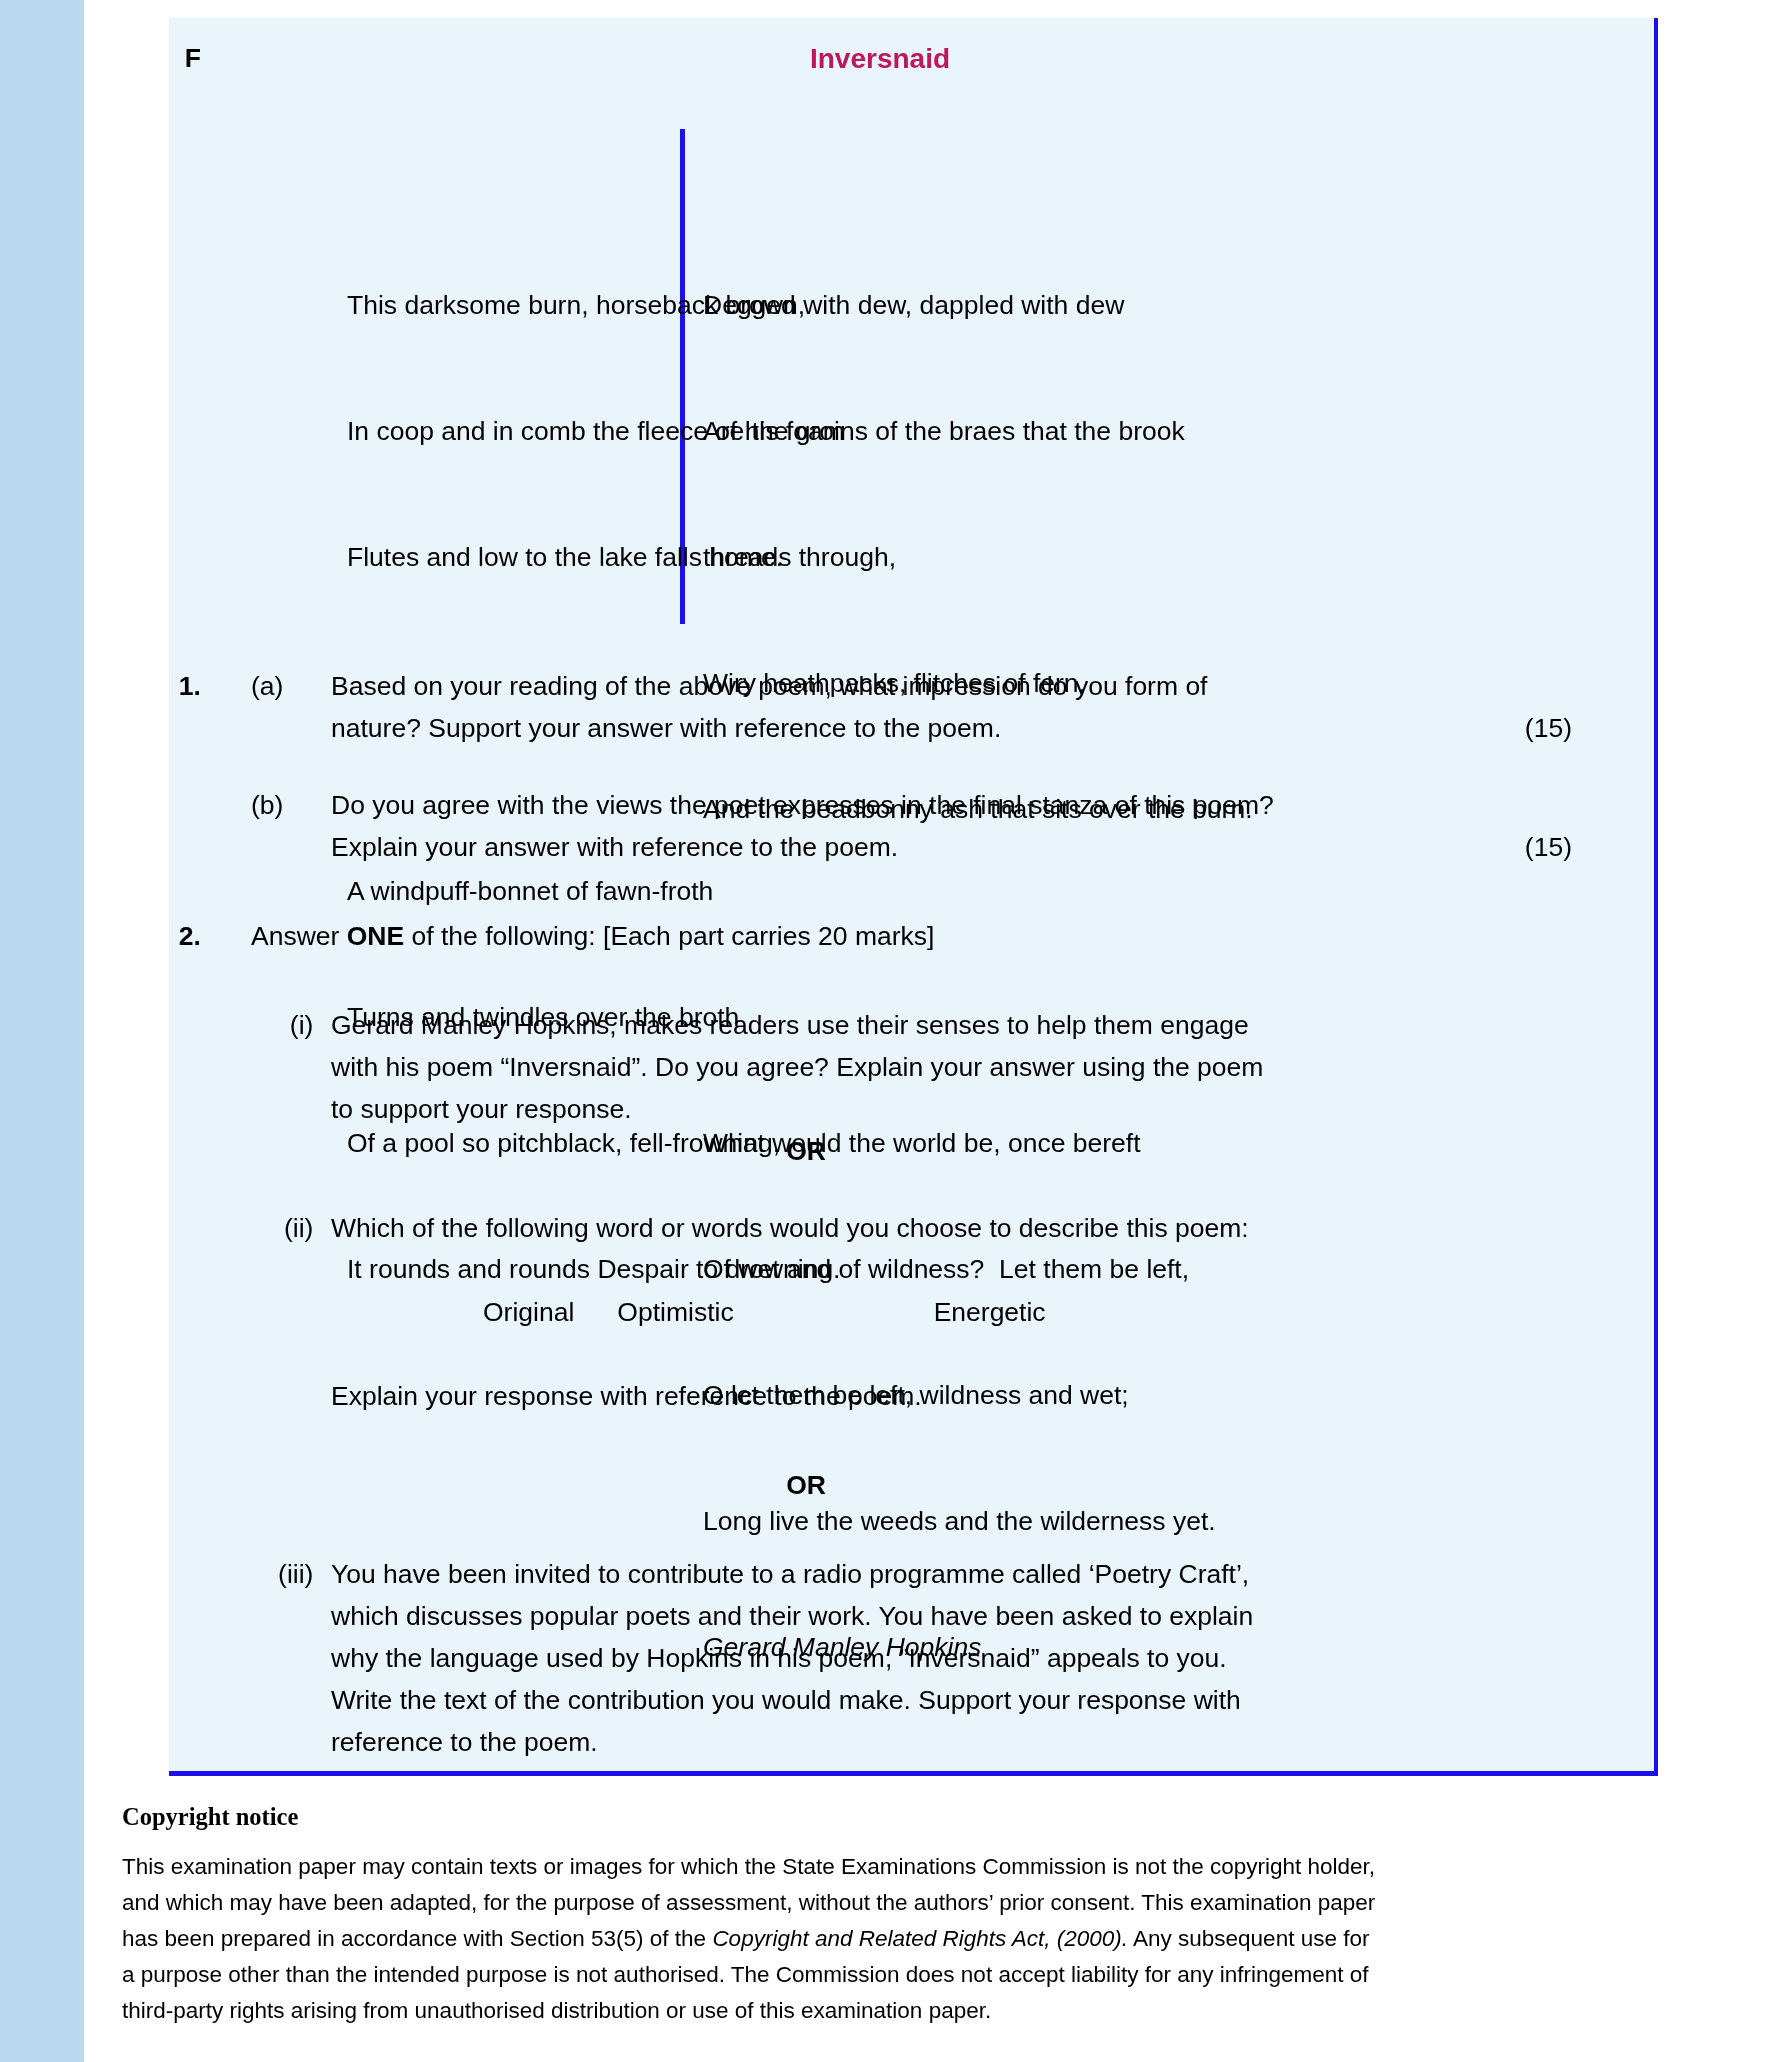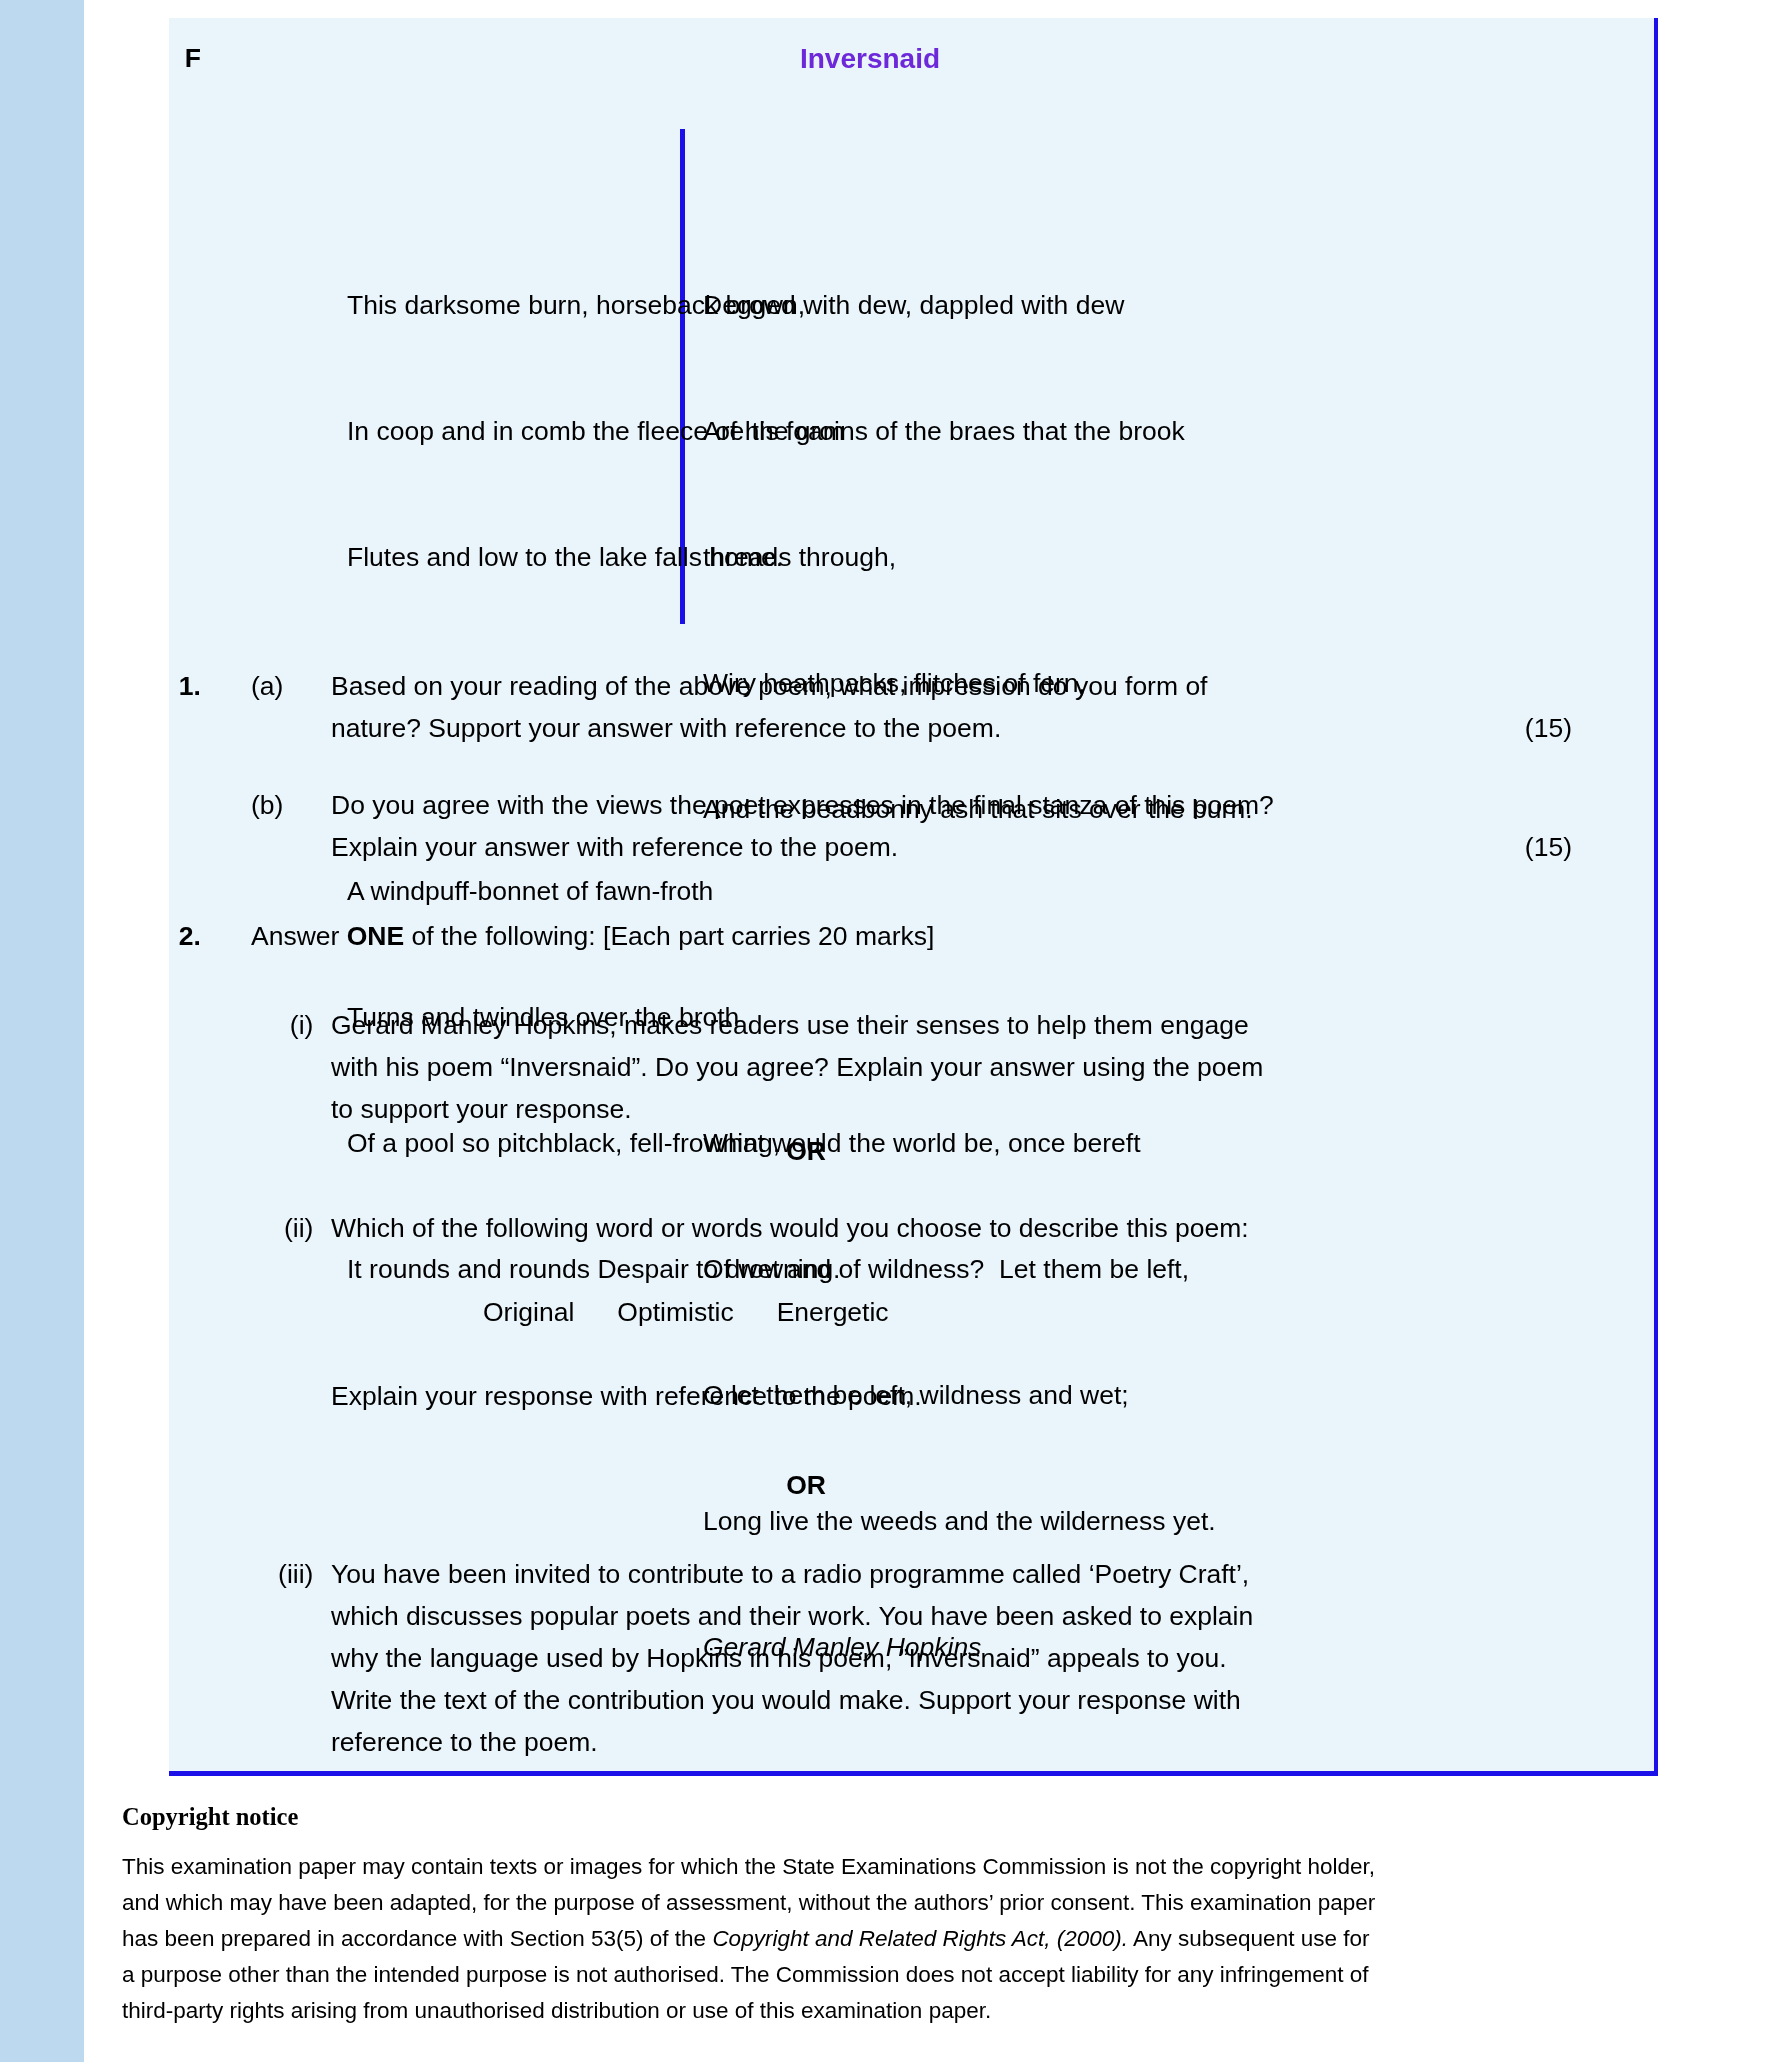--- a/index.html
+++ b/index.html
@@ -50,21 +50,22 @@
     letter-spacing: 0.2px;
   }
   .poem-title {
     position: absolute;
     left: 0;
     top: 25.5px;
     width: 1402px;
     text-align: center;
     font-size: 28px;
     font-weight: bold;
-    color: #6d28d9;
+    color: #be185d;
+    padding-left: 10px;
   }
   
   .poem-block {
     position: absolute;
     left: 0;
     top: 98px;
     width: 1700px;
     height: 515px;
   }
   .poem-col {
@@ -177,21 +178,21 @@
     font-size: 26.5px;
     line-height: 42px;
     color: #000;
     gap: 43px;
   }
   .word-choices .w {
     display: inline-block;
   }
   .w1 { margin-left: 152px; }
   .w2 { }
-  .w3 { }
+  .w3 { margin-left: 157px; }
   
   .copyright {
     position: absolute;
     left: 122px;
     top: 1803px;
     width: 1607px;
   }
   .copyright-heading {
     font-family: "Liberation Serif", serif;
     font-size: 24.5px;

